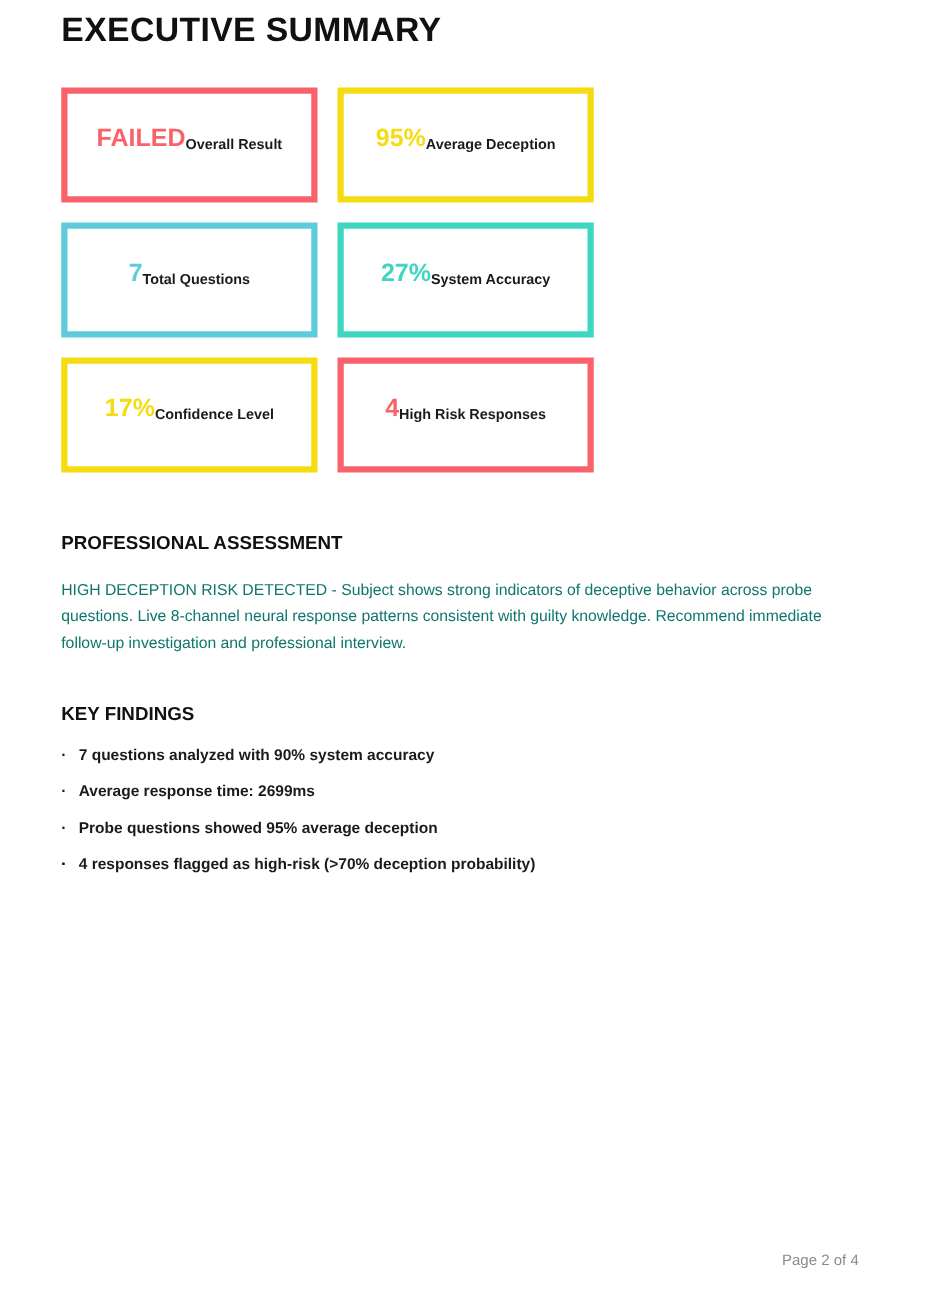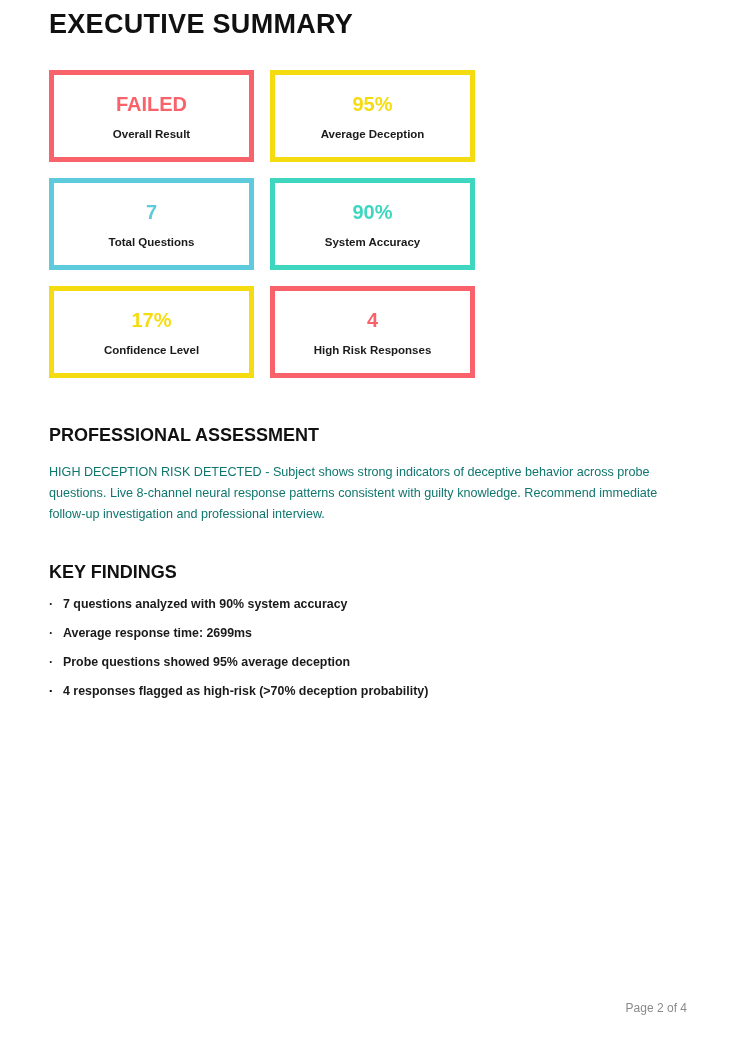--- a/index.html
+++ b/index.html
@@ -36,39 +36,39 @@
     flex-wrap: wrap;
     gap: 16px 16px;
     margin-top: 26px;
   }
   .card {
     box-sizing: border-box;
     width: 205px;
     height: 92px;
     border: 5px solid #22c55e;
     display: flex;
-    flex-direction: column;
+    flex-direction: row;
     align-items: center;
     justify-content: center;
     background: #ffffff;
   }
   .card-value {
     font-size: 20px;
     font-weight: bold;
     line-height: 24px;
     margin-bottom: 11px;
   }
   .card-label {
     font-size: 11.5px;
     font-weight: bold;
     color: #1a1a1a;
     line-height: 14px;
   }
   .section-heading {
-    font-size: 18px;
+    font-size: 15px;
     font-weight: bold;
     color: #111111;
     margin: 0;
     line-height: 22px;
   }
   #assessment-section {
     margin-top: 46px;
   }
   .assessment-body {
     font-size: 12.6px;
@@ -121,21 +121,21 @@
     </div>
     <div class="card" style="border-color: rgb(245, 220, 17);">
       <div class="card-value" style="color: rgb(245, 220, 17);">95%</div>
       <div class="card-label">Average Deception</div>
     </div>
     <div class="card" style="border-color: rgb(94, 203, 220);">
       <div class="card-value" style="color: rgb(94, 203, 220);">7</div>
       <div class="card-label">Total Questions</div>
     </div>
     <div class="card" style="border-color: rgb(62, 214, 191);">
-      <div class="card-value" style="color: rgb(62, 214, 191);">90%</div>
+      <div class="card-value" style="color: rgb(62, 214, 191);">27%</div>
       <div class="card-label">System Accuracy</div>
     </div>
     <div class="card" style="border-color: rgb(245, 220, 17);">
       <div class="card-value" style="color: rgb(245, 220, 17);">17%</div>
       <div class="card-label">Confidence Level</div>
     </div>
     <div class="card" style="border-color: rgb(249, 98, 107);">
       <div class="card-value" style="color: rgb(249, 98, 107);">4</div>
       <div class="card-label">High Risk Responses</div>
     </div>

